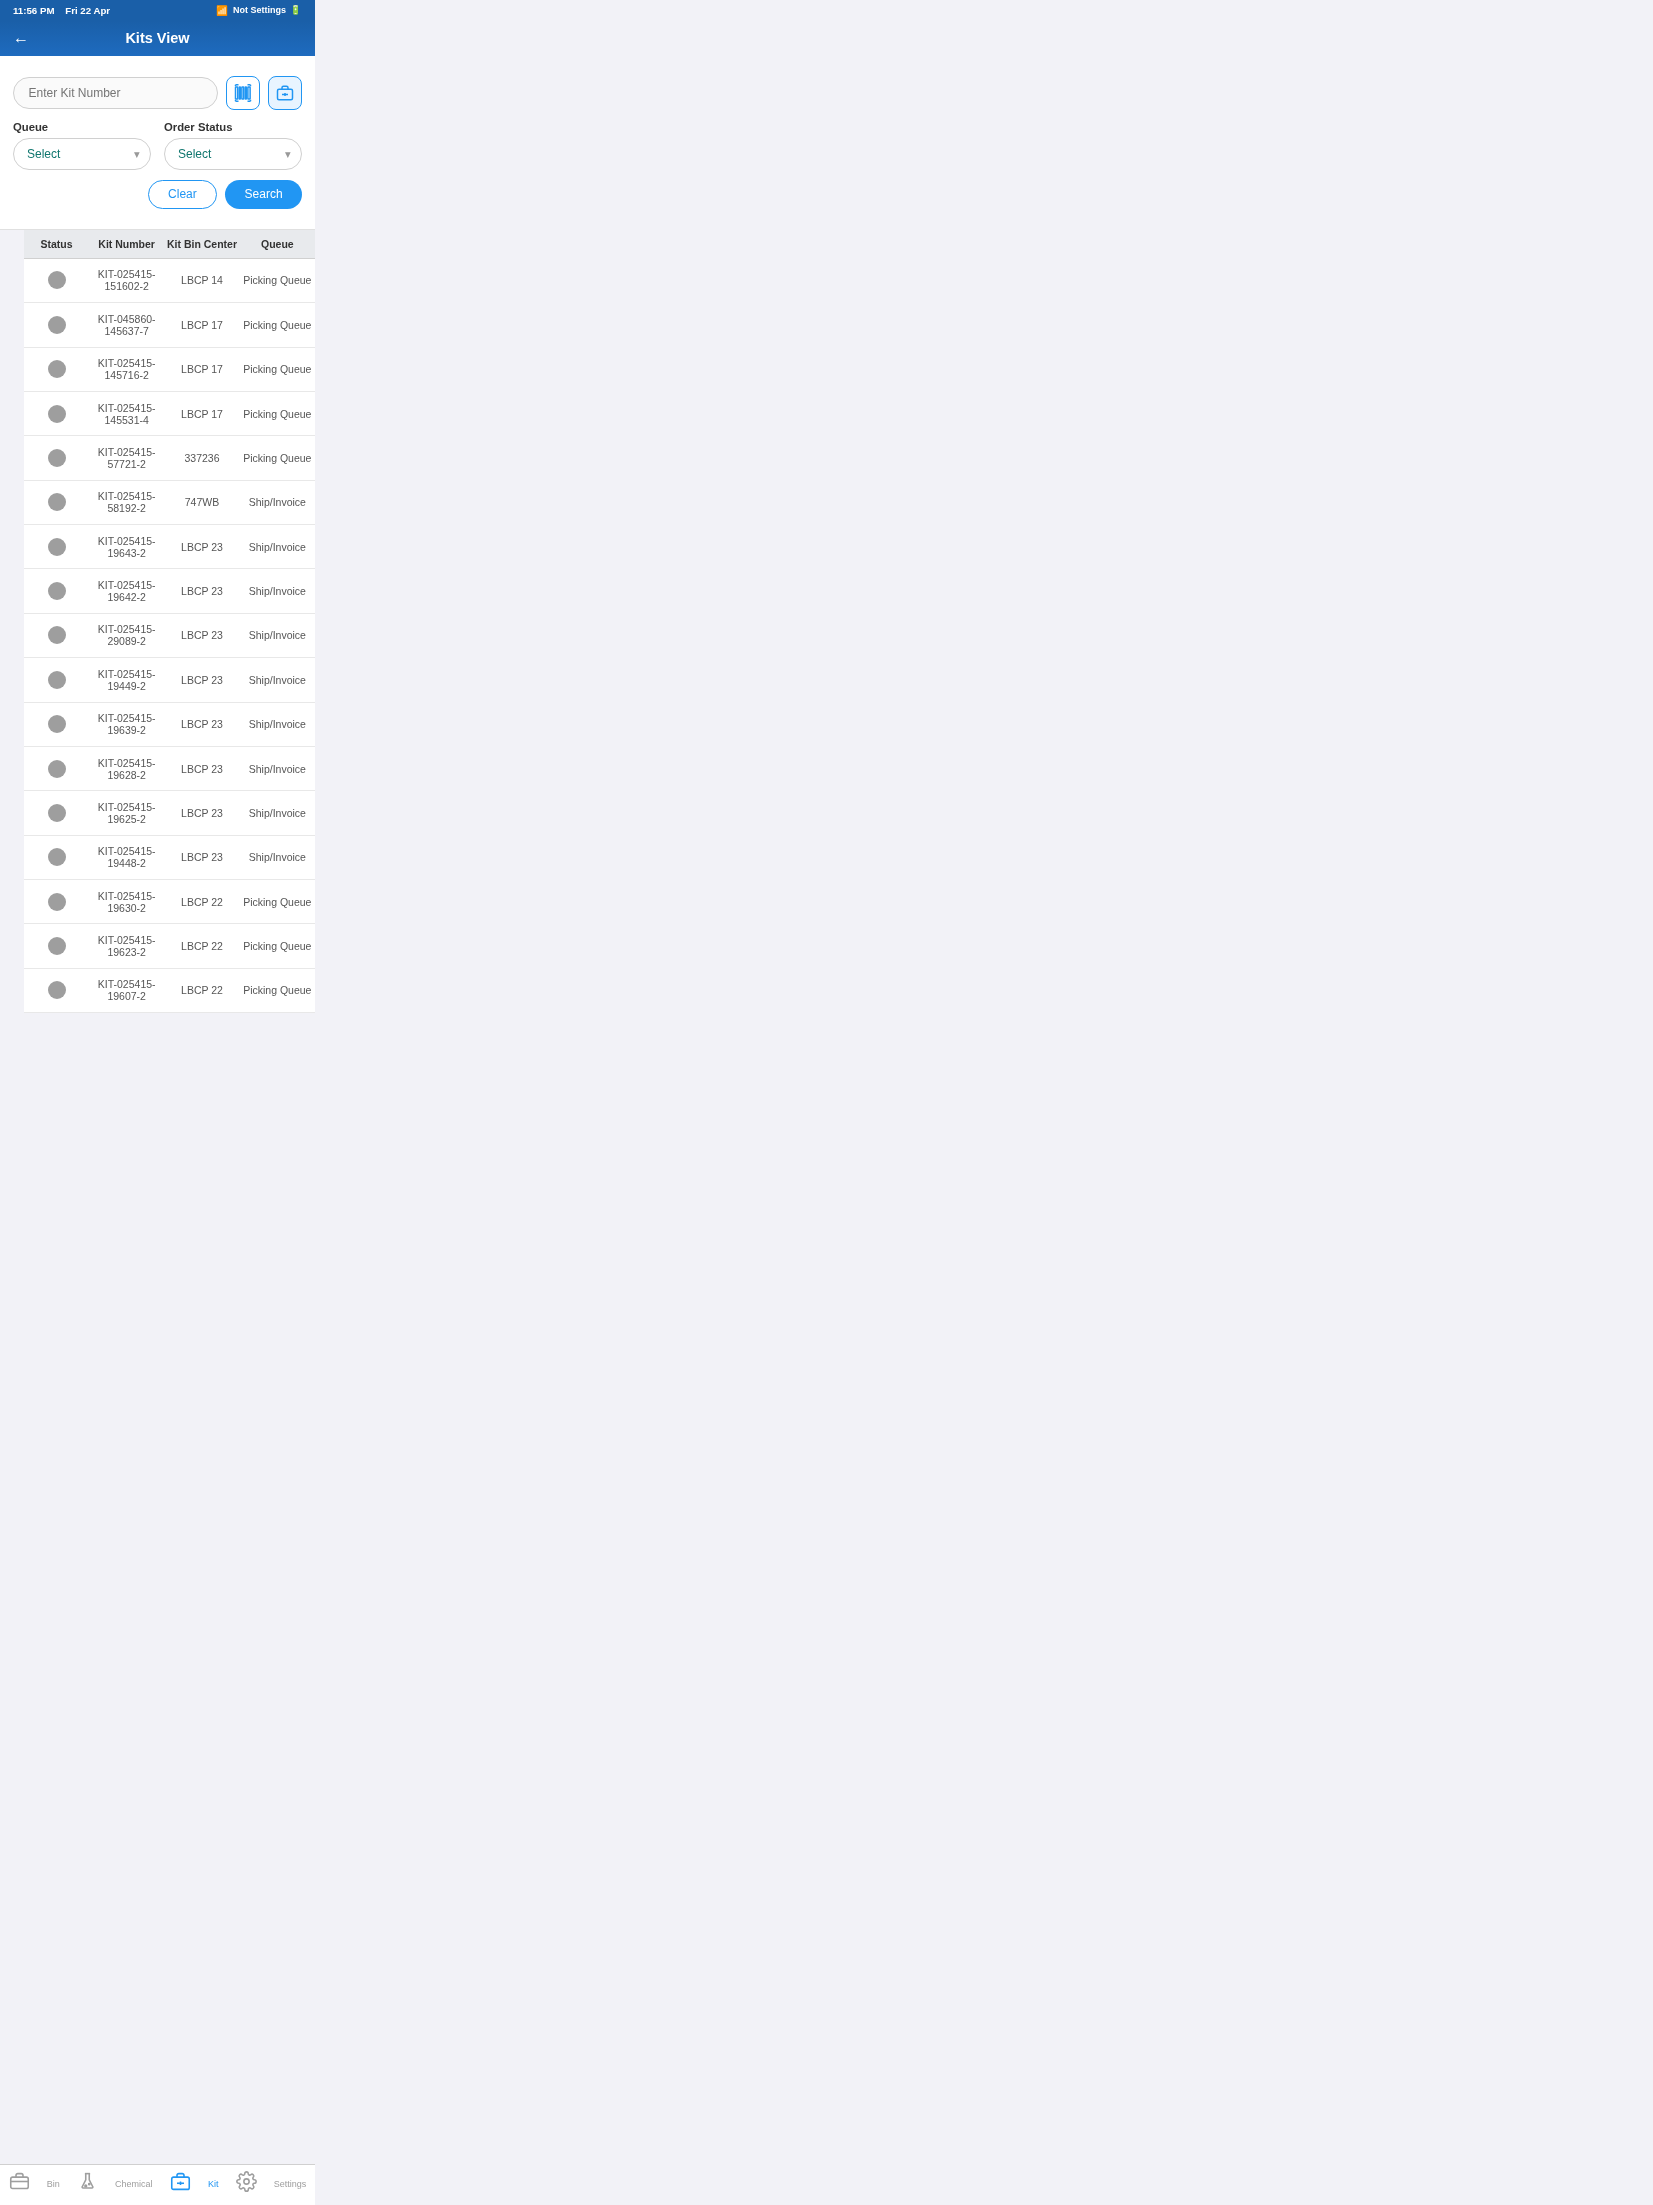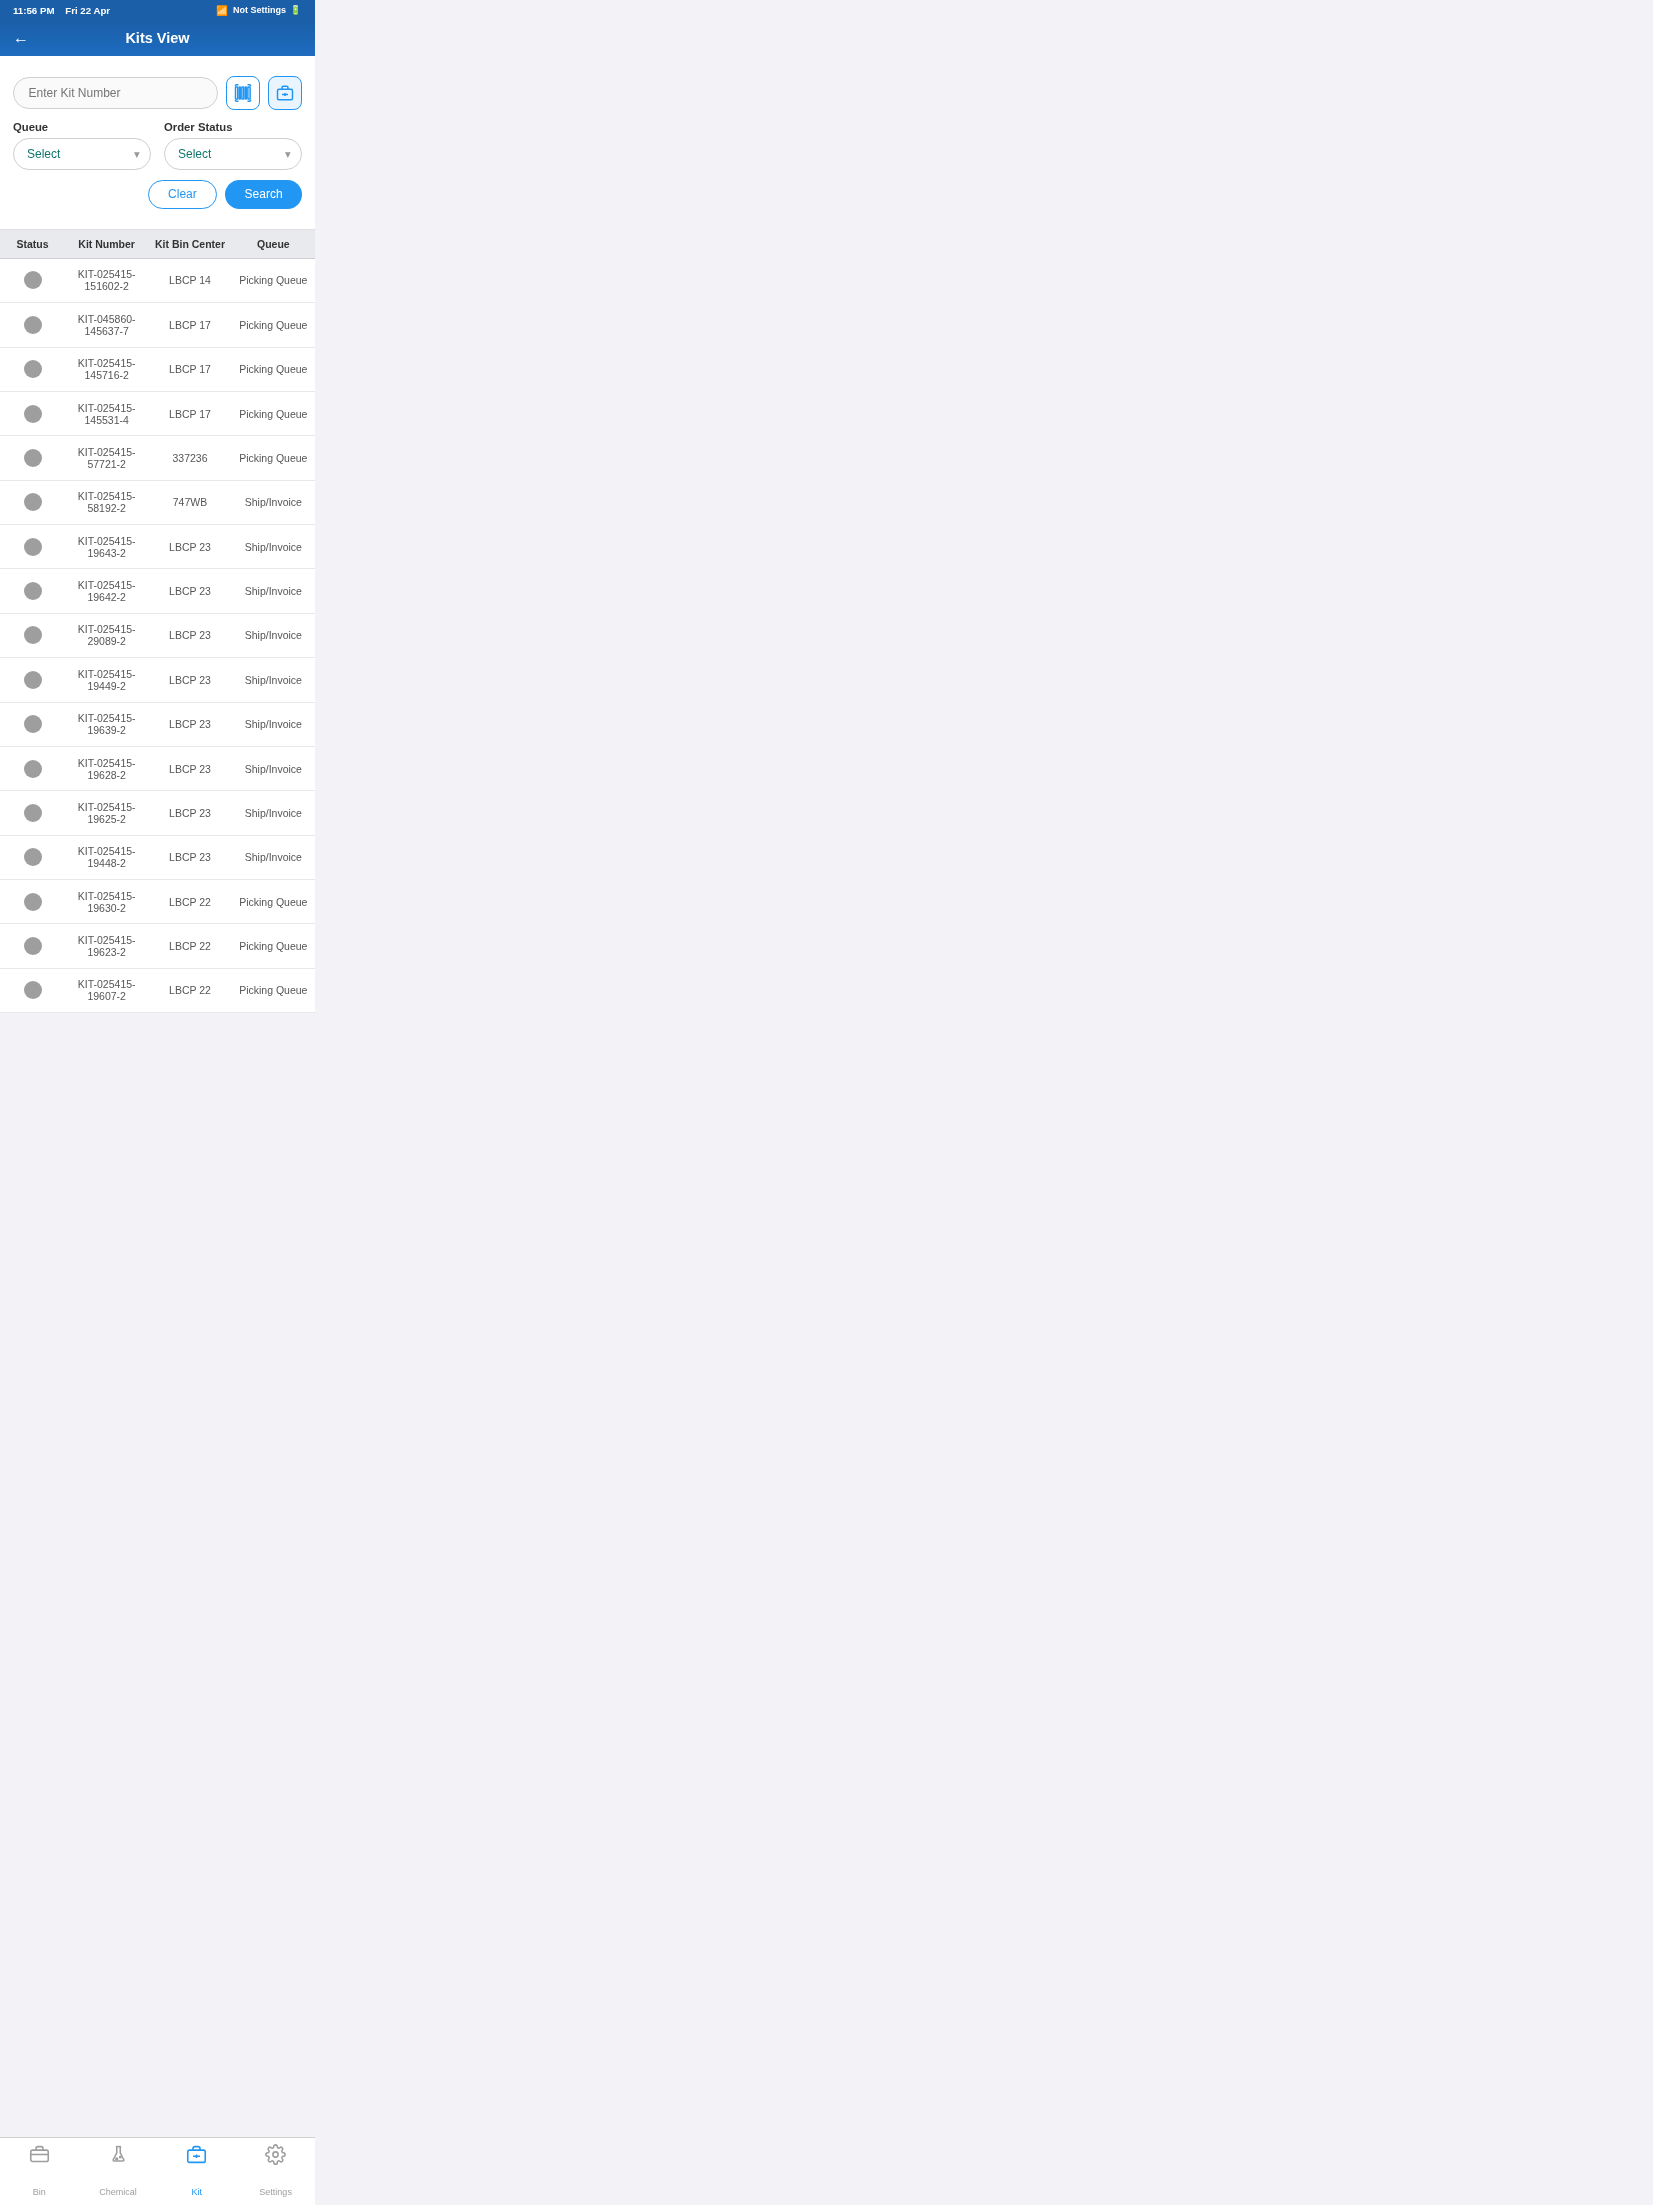--- a/index.html
+++ b/index.html
@@ -210,21 +210,21 @@
       width: 315px;
       background: white;
       border-top: 0.8px solid #d0d0d0;
       display: flex;
       justify-content: space-around;
       align-items: center;
       padding: 6.5px 0 8px;
     }
     .nav-item {
       display: flex;
-      flex-direction: column;
+      flex-direction: row;
       align-items: center;
       gap: 17px;
       cursor: pointer;
       min-width: 48px;
     }
     .nav-icon {
       font-size: 18px;
       color: #9e9e9e;
     }
     .nav-icon.active {
@@ -233,20 +233,21 @@
     .nav-label {
       font-size: 9px;
       color: #9e9e9e;
     }
     .nav-label.active {
       color: #2196f3;
     }
 
     .content-scroll {
       padding-bottom: 57px;
+      margin-left: 24px;
     }
   </style>
 </head>
 <body>
 
 <div class="status-bar">
   <div class="status-bar-left">
     <span>11:56 PM</span>
     &nbsp;&nbsp;
     <span>Fri 22 Apr</span>

